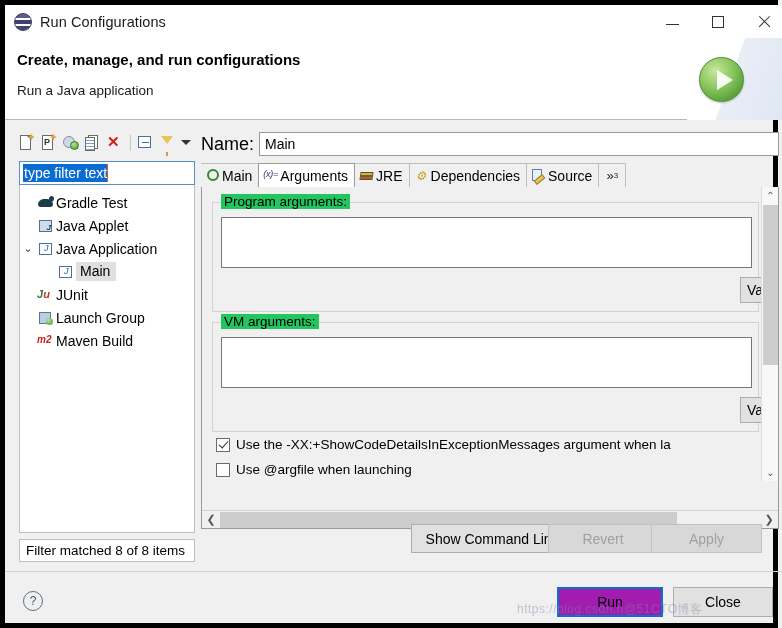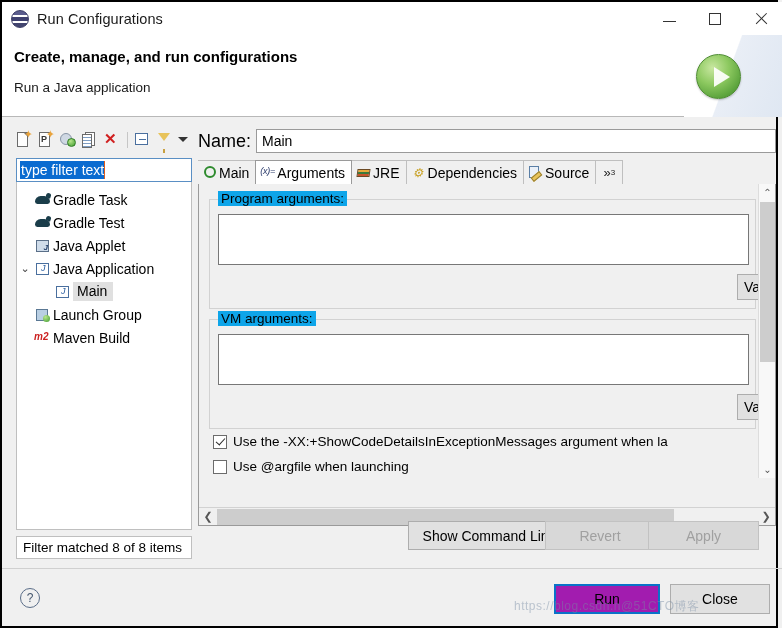--- a/index.html
+++ b/index.html
@@ -9,21 +9,21 @@
     overflow: hidden;
     background: #f0f0f0;
     font-family: "Liberation Sans", sans-serif;
     font-size: 13px;
     color: #000;
   }
   #root {
     position: relative;
     width: 778px; height: 628px;
     background: #f0f0f0;
-    border: 2px solid #000000;
+    border: 5px solid #000000;
   }
 
   
   .titlebar {
     position: absolute; left: 0; top: 0;
     width: 782px; height: 33px;
     background: #ffffff;
     display: flex; align-items: center;
   }
   .title-icon {
@@ -342,21 +342,21 @@
     overflow: hidden;
   }
 
   .group {
     position: absolute;
     border: 1px solid #d2d2d2;
     background: #f0f0f0;
   }
   .group-title {
     position: absolute; top: -9px; left: 8px;
-    background: #0ea5e9; padding: 0 3px;
+    background: #22c55e; padding: 0 3px;
     font-size: 13.5px;
   }
   .ta {
     position: absolute;
     background: #ffffff;
     border: 1px solid #777777;
   }
   .vars-btn {
     position: absolute;
     height: 26px; min-width: 34px;
@@ -522,27 +522,20 @@
     <div class="filter-box">
       <span class="filter-sel">type filter text</span>
     </div>
 
     <div class="tree">
       <div class="tnode">
         <span class="twist"></span>
         <span class="ticon">
             <i class="i-gradle"></i>
           </span>
-        <span class="tlabel">Gradle Task</span>
-      </div>
-      <div class="tnode">
-        <span class="twist"></span>
-        <span class="ticon">
-            <i class="i-gradle"></i>
-          </span>
         <span class="tlabel">Gradle Test</span>
       </div>
       <div class="tnode">
         <span class="twist"></span>
         <span class="ticon">
             <i class="i-applet"></i>
           </span>
         <span class="tlabel">Java Applet</span>
       </div>
       <div class="tnode">
@@ -551,20 +544,27 @@
             <i class="i-javaapp"></i>
           </span>
         <span class="tlabel">Java Application</span>
       </div>
       <div class="tnode sel" style="padding-left:20px">
         <span class="twist"></span>
         <span class="ticon">
             <i class="i-javaapp"></i>
           </span>
         <span class="tlabel">Main</span>
+      </div>
+      <div class="tnode">
+        <span class="twist"></span>
+        <span class="ticon">
+            <i class="i-junit"><span style="color:#2e7d32">J</span><span style="color:#c0392b">u</span></i>
+          </span>
+        <span class="tlabel">JUnit</span>
       </div>
       <div class="tnode">
         <span class="twist"></span>
         <span class="ticon">
             <i class="i-launch"></i>
           </span>
         <span class="tlabel">Launch Group</span>
       </div>
       <div class="tnode">
         <span class="twist"></span>

